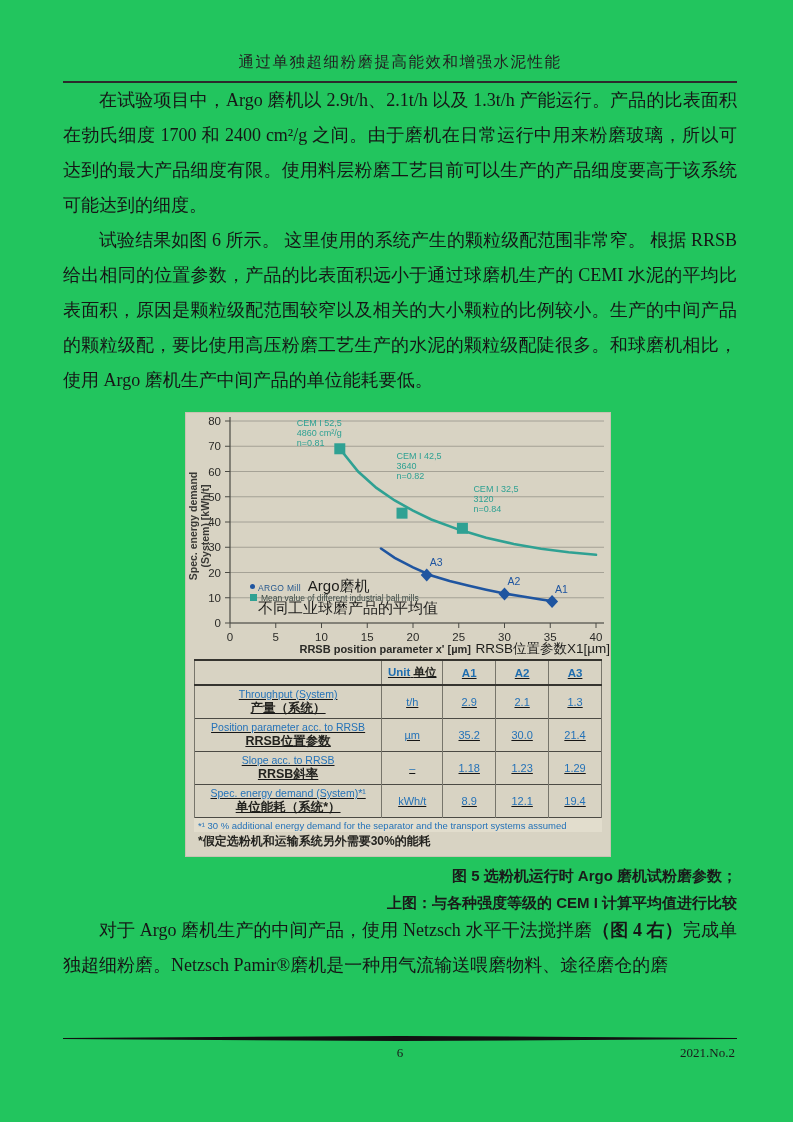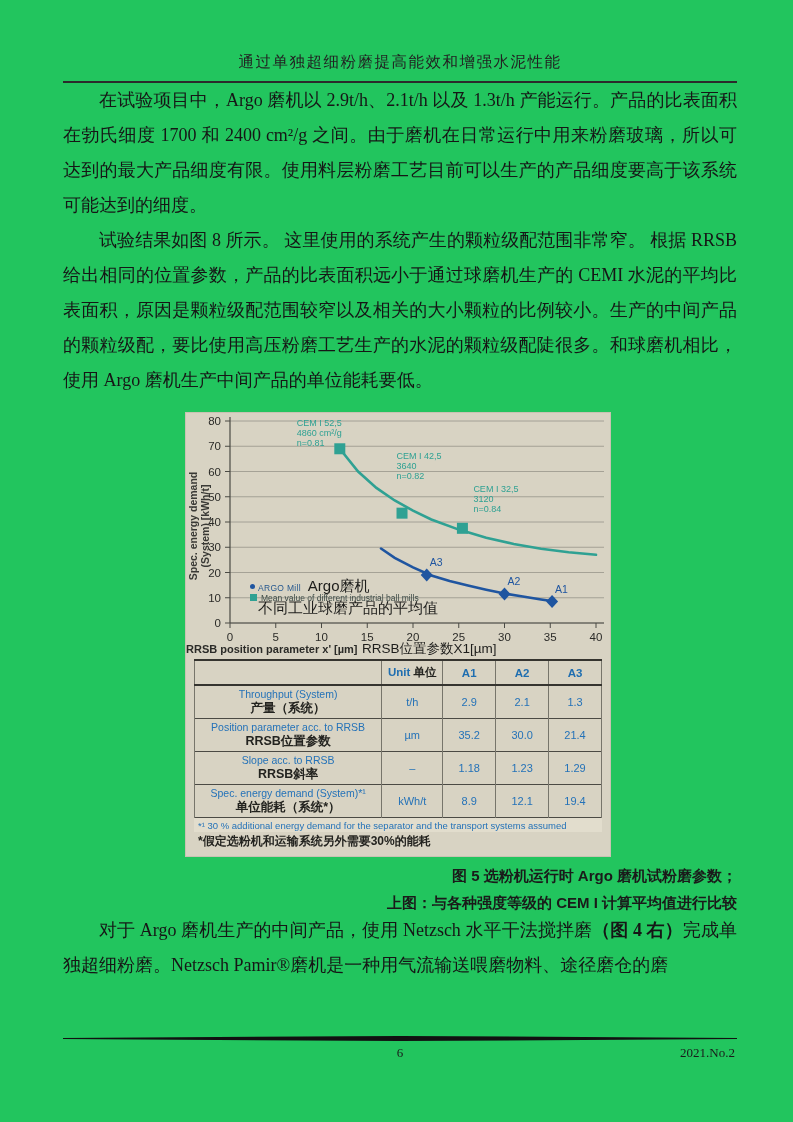--- a/index.html
+++ b/index.html
@@ -25,26 +25,26 @@
         font-size:10.5px;font-weight:bold;color:#3a3a36;text-align:center;}
   .zh-ylab{position:absolute;left:48px;top:24px;font-size:15px;line-height:31px;color:#1d1d1b;font-weight:500;}
   .legend-argo{position:absolute;left:64px;top:164px;white-space:nowrap;}
   .legend-argo .dot{display:inline-block;width:5px;height:5px;border-radius:50%;background:#1f55a0;vertical-align:2px;margin-right:3px;}
   .legend-argo .en{font-size:8.5px;color:#27598f;letter-spacing:.3px;margin-right:7px;}
   .legend-argo .zh{font-size:15px;color:#1d1d1b;font-weight:500;}
   .legend-mean{position:absolute;left:64px;top:174px;white-space:nowrap;}
   .legend-mean .sq{display:inline-block;width:7px;height:7px;background:#2fa193;margin-right:4px;}
   .legend-mean .en{font-size:8.5px;color:#3c4a46;}
   .legend-mean-zh{position:absolute;left:72px;top:186px;font-size:15px;color:#1d1d1b;font-weight:500;text-align:center;}
-  .xlab{position:absolute;left:0;top:226px;width:100%;text-align:left;white-space:nowrap;}
+  .xlab{position:absolute;left:0;top:226px;width:100%;text-align:right;white-space:nowrap;}
   .xlab .en{font-size:11px;font-weight:bold;color:#2b2b28;}
   .xlab .zh{font-size:13.5px;color:#1d1d1b;font-weight:500;}
 
   
-  table.fig-table{border-collapse:collapse;width:408px;margin:0 8px;background:#d8d3c3;}
+  table.fig-table{border-collapse:collapse;width:408px;margin:0 8px;background:#d8d3c3;text-decoration:underline;}
   table.fig-table th,table.fig-table td{border-left:1px solid #77756b;border-right:1px solid #77756b;
       padding:2px 3px;text-align:center;vertical-align:middle;}
   table.fig-table tr{border-bottom:1.5px solid #4b4a44;}
   table.fig-table thead tr{border-top:2px solid #35342f;border-bottom:2px solid #35342f;}
   table.fig-table th{font-size:11.5px;color:#1f6eb0;font-weight:bold;padding:4px 3px;}
   table.fig-table th .zh{color:#23231f;}
   .c-label{width:46%;}
   .c-unit{width:15%;}
   td .en{font-size:10.5px;color:#2472b8;line-height:12px;}
   td .zh{font-size:12.5px;color:#23231f;font-weight:bold;line-height:15px;margin-top:1px;}
@@ -67,21 +67,21 @@
 </head>
 <body>
 
 <div class="page">
   <div class="content">
 
     <div class="doc-title">通过单独超细粉磨提高能效和增强水泥性能</div>
     <div class="title-rule"></div>
 
     <p class="body p1">在试验项目中，Argo 磨机以 2.9t/h、2.1t/h 以及 1.3t/h 产能运行。产品的比表面积在勃氏细度 1700 和 2400 cm²/g 之间。由于磨机在日常运行中用来粉磨玻璃，所以可达到的最大产品细度有限。使用料层粉磨工艺目前可以生产的产品细度要高于该系统可能达到的细度。</p>
-    <p class="body p2">试验结果如图 8 所示。 这里使用的系统产生的颗粒级配范围非常窄。 根据 RRSB 给出相同的位置参数，产品的比表面积远小于通过球磨机生产的 CEMI 水泥的平均比表面积，原因是颗粒级配范围较窄以及相关的大小颗粒的比例较小。生产的中间产品的颗粒级配，要比使用高压粉磨工艺生产的水泥的颗粒级配陡很多。和球磨机相比，使用 Argo 磨机生产中间产品的单位能耗要低。</p>
+    <p class="body p2">试验结果如图 6 所示。 这里使用的系统产生的颗粒级配范围非常窄。 根据 RRSB 给出相同的位置参数，产品的比表面积远小于通过球磨机生产的 CEMI 水泥的平均比表面积，原因是颗粒级配范围较窄以及相关的大小颗粒的比例较小。生产的中间产品的颗粒级配，要比使用高压粉磨工艺生产的水泥的颗粒级配陡很多。和球磨机相比，使用 Argo 磨机生产中间产品的单位能耗要低。</p>
 
     <div class="figure">
       <div class="chart-wrap">
         <svg id="chart-svg" width="424" height="246">
             <line x1="44" y1="210" x2="418" y2="210" stroke="#98968a" stroke-width="0.8"></line>
             <line x1="44" y1="184.75" x2="418" y2="184.75" stroke="#98968a" stroke-width="0.8"></line>
             <line x1="44" y1="159.5" x2="418" y2="159.5" stroke="#98968a" stroke-width="0.8"></line>
             <line x1="44" y1="134.25" x2="418" y2="134.25" stroke="#98968a" stroke-width="0.8"></line>
             <line x1="44" y1="109" x2="418" y2="109" stroke="#98968a" stroke-width="0.8"></line>
             <line x1="44" y1="83.75" x2="418" y2="83.75" stroke="#98968a" stroke-width="0.8"></line>

